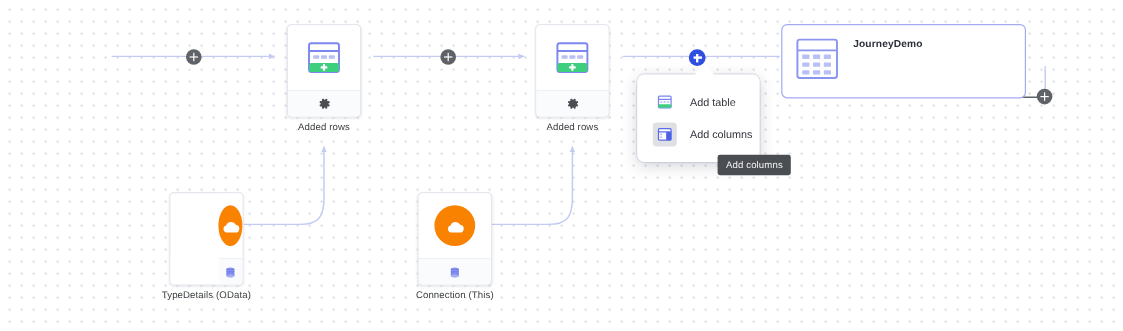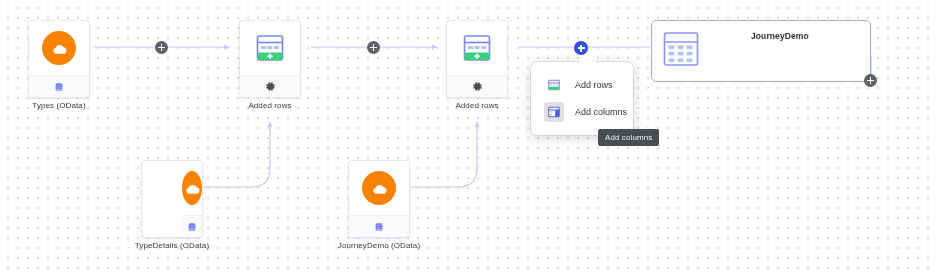--- a/index.html
+++ b/index.html
@@ -184,41 +184,20 @@
     <line x1="311" y1="47" x2="437" y2="47" stroke="#c3cbf2" stroke-width="1.2" marker-end="url(#arrow)"></line>
     <line x1="519" y1="47" x2="650" y2="47" stroke="#c3cbf2" stroke-width="1.2"></line>
 
     <path d="M203,187 L250,187 C266,187 270,180 270,165 L270,122" fill="none" stroke="#c3cbf2" stroke-width="1.2" marker-end="url(#arrow)"></path>
     <path d="M410,187 L457,187 C473,187 477,180 477,165 L477,122" fill="none" stroke="#c3cbf2" stroke-width="1.2" marker-end="url(#arrow)"></path>
 
     <line x1="871" y1="55" x2="871" y2="76" stroke="#c3cbf2" stroke-width="1.2"></line>
     <line x1="852" y1="81" x2="866" y2="81" stroke="#5f6368" stroke-width="1.2"></line>
   </svg>
 
-  <div class="node" style="left:28px; top:20px;">
-    <div class="node-body">
-      <div class="cloud-badge">
-        <svg width="17" height="13" viewBox="0 0 24 18" xmlns="http://www.w3.org/2000/svg">
-          <path d="M7 16.5h10.2a4.6 4.6 0 0 0 .5-9.17A6.2 6.2 0 0 0 6.3 8.1 4.3 4.3 0 0 0 7 16.5z" fill="#ffffff"></path>
-        </svg>
-      </div>
-    </div>
-    <div class="node-foot">
-      <svg width="12" height="12" viewBox="0 0 16 16" xmlns="http://www.w3.org/2000/svg">
-        <ellipse cx="8" cy="4.2" rx="4.4" ry="1.7" fill="#8b95f0"></ellipse>
-        <path d="M3.6 4.2v2.3c0 .94 1.97 1.7 4.4 1.7s4.4-.76 4.4-1.7V4.2" fill="#6f7ce8"></path>
-        <ellipse cx="8" cy="6.8" rx="4.4" ry="1.7" fill="#8b95f0"></ellipse>
-        <path d="M3.6 6.8v2.3c0 .94 1.97 1.7 4.4 1.7s4.4-.76 4.4-1.7V6.8" fill="#6f7ce8"></path>
-        <ellipse cx="8" cy="9.4" rx="4.4" ry="1.7" fill="#8b95f0"></ellipse>
-        <path d="M3.6 9.4v2.3c0 .94 1.97 1.7 4.4 1.7s4.4-.76 4.4-1.7V9.4" fill="#6f7ce8"></path>
-        <ellipse cx="8" cy="11.7" rx="4.4" ry="1.7" fill="#a7afF4"></ellipse>
-      </svg>
-    </div>
-    <div class="node-label">Types (OData)</div>
-  </div>
 
   <div class="node" style="left:239px; top:20px;">
     <div class="node-body">
       <svg width="34" height="34" viewBox="0 0 34 34" xmlns="http://www.w3.org/2000/svg">
         <rect x="4.5" y="5" width="25" height="24" rx="2" fill="#ffffff" stroke="#7b86ef" stroke-width="1.6"></rect>
         <line x1="4.5" y1="11.5" x2="29.5" y2="11.5" stroke="#7b86ef" stroke-width="1.6"></line>
         <rect x="8" y="15" width="5" height="3" rx="0.6" fill="#b9c0f5"></rect>
         <rect x="14.5" y="15" width="5" height="3" rx="0.6" fill="#b9c0f5"></rect>
         <rect x="21" y="15" width="5" height="3" rx="0.6" fill="#b9c0f5"></rect>
         <rect x="4.5" y="21.5" width="25" height="7.5" rx="1.6" fill="#3ecf7e"></rect>
@@ -291,24 +270,24 @@
       <svg width="12" height="12" viewBox="0 0 16 16" xmlns="http://www.w3.org/2000/svg">
         <ellipse cx="8" cy="4.2" rx="4.4" ry="1.7" fill="#8b95f0"></ellipse>
         <path d="M3.6 4.2v2.3c0 .94 1.97 1.7 4.4 1.7s4.4-.76 4.4-1.7V4.2" fill="#6f7ce8"></path>
         <ellipse cx="8" cy="6.8" rx="4.4" ry="1.7" fill="#8b95f0"></ellipse>
         <path d="M3.6 6.8v2.3c0 .94 1.97 1.7 4.4 1.7s4.4-.76 4.4-1.7V6.8" fill="#6f7ce8"></path>
         <ellipse cx="8" cy="9.4" rx="4.4" ry="1.7" fill="#8b95f0"></ellipse>
         <path d="M3.6 9.4v2.3c0 .94 1.97 1.7 4.4 1.7s4.4-.76 4.4-1.7V9.4" fill="#6f7ce8"></path>
         <ellipse cx="8" cy="11.7" rx="4.4" ry="1.7" fill="#a7afF4"></ellipse>
       </svg>
     </div>
-    <div class="node-label">JourneyDemo (OData)</div>
-  </div>
-
-  <div class="table-card" style="left:651px; top:20px; width:220px; height:62px;gap:40px;">
+    <div class="node-label">Connection (This)</div>
+  </div>
+
+  <div class="table-card" style="left:651px; top:20px; width:204px; height:62px;">
     <svg width="38" height="38" viewBox="0 0 38 38" xmlns="http://www.w3.org/2000/svg">
       <rect x="2.5" y="3" width="33" height="32" rx="2" fill="#ffffff" stroke="#8b95f0" stroke-width="1.6"></rect>
       <line x1="2.5" y1="12" x2="35.5" y2="12" stroke="#8b95f0" stroke-width="1.6"></line>
       <rect x="6.5" y="15.5" width="6" height="3.6" rx="0.6" fill="#b9c0f5"></rect>
       <rect x="15.5" y="15.5" width="6" height="3.6" rx="0.6" fill="#b9c0f5"></rect>
       <rect x="24.5" y="15.5" width="6" height="3.6" rx="0.6" fill="#b9c0f5"></rect>
       <rect x="6.5" y="22" width="6" height="3.6" rx="0.6" fill="#b9c0f5"></rect>
       <rect x="15.5" y="22" width="6" height="3.6" rx="0.6" fill="#b9c0f5"></rect>
       <rect x="24.5" y="22" width="6" height="3.6" rx="0.6" fill="#b9c0f5"></rect>
       <rect x="6.5" y="28.5" width="6" height="3.6" rx="0.6" fill="#b9c0f5"></rect>
@@ -344,21 +323,21 @@
       <span class="menu-icon-wrap">
         <svg width="14" height="14" viewBox="0 0 16 16" xmlns="http://www.w3.org/2000/svg">
           <rect x="2" y="2.5" width="12" height="11" rx="1" fill="#ffffff" stroke="#7b86ef" stroke-width="1.2"></rect>
           <line x1="2" y1="5.6" x2="14" y2="5.6" stroke="#7b86ef" stroke-width="1.2"></line>
           <rect x="3.7" y="7.2" width="2.1" height="1.5" rx="0.3" fill="#b9c0f5"></rect>
           <rect x="6.9" y="7.2" width="2.1" height="1.5" rx="0.3" fill="#b9c0f5"></rect>
           <rect x="10.1" y="7.2" width="2.1" height="1.5" rx="0.3" fill="#b9c0f5"></rect>
           <rect x="2" y="10.1" width="12" height="3.4" rx="0.9" fill="#3ecf7e"></rect>
         </svg>
       </span>
-      <span class="menu-text">Add rows</span>
+      <span class="menu-text">Add table</span>
     </div>
 
     <div class="menu-item active">
       <span class="menu-icon-wrap">
         <svg width="14" height="14" viewBox="0 0 16 16" xmlns="http://www.w3.org/2000/svg">
           <rect x="2" y="2.5" width="12" height="11" rx="1" fill="#ffffff" stroke="#5b6ae8" stroke-width="1.2"></rect>
           <line x1="2" y1="5.6" x2="14" y2="5.6" stroke="#5b6ae8" stroke-width="1.2"></line>
           <rect x="3.6" y="7.2" width="2" height="1.5" rx="0.3" fill="#b9c0f5"></rect>
           <rect x="3.6" y="10" width="2" height="1.5" rx="0.3" fill="#b9c0f5"></rect>
           <rect x="9.3" y="5.6" width="4.7" height="7.9" rx="0.9" fill="#4b62e8"></rect>

